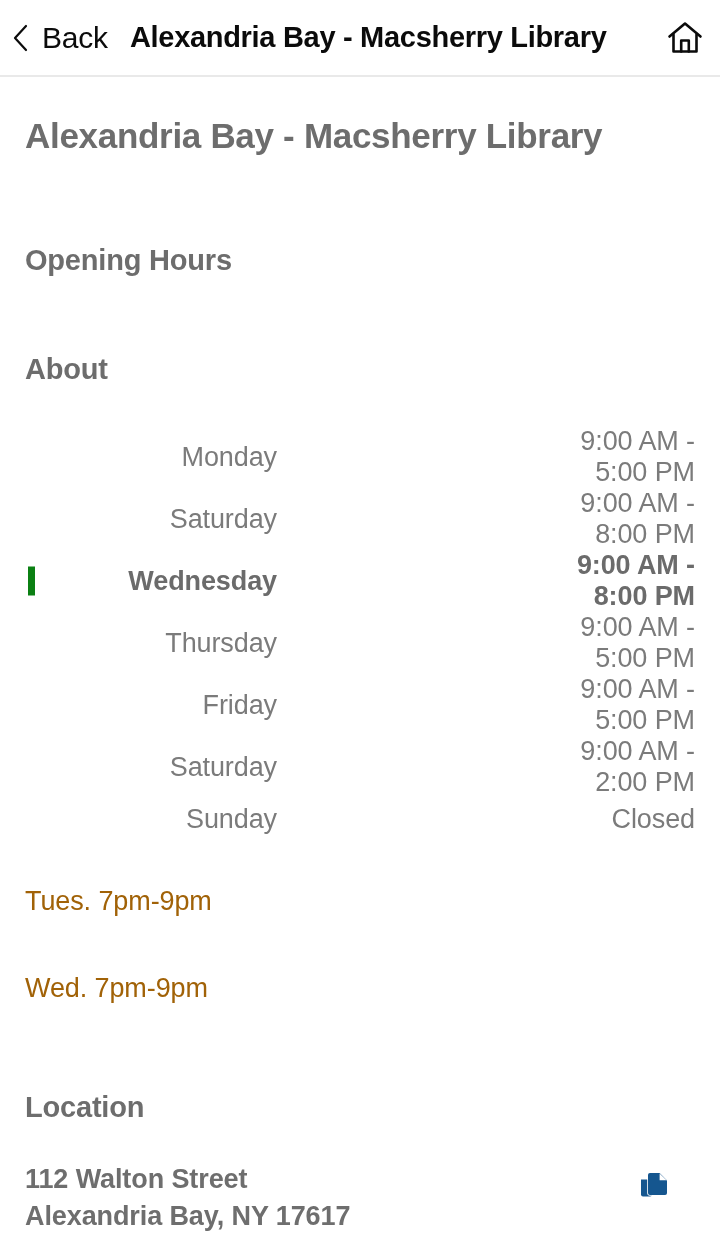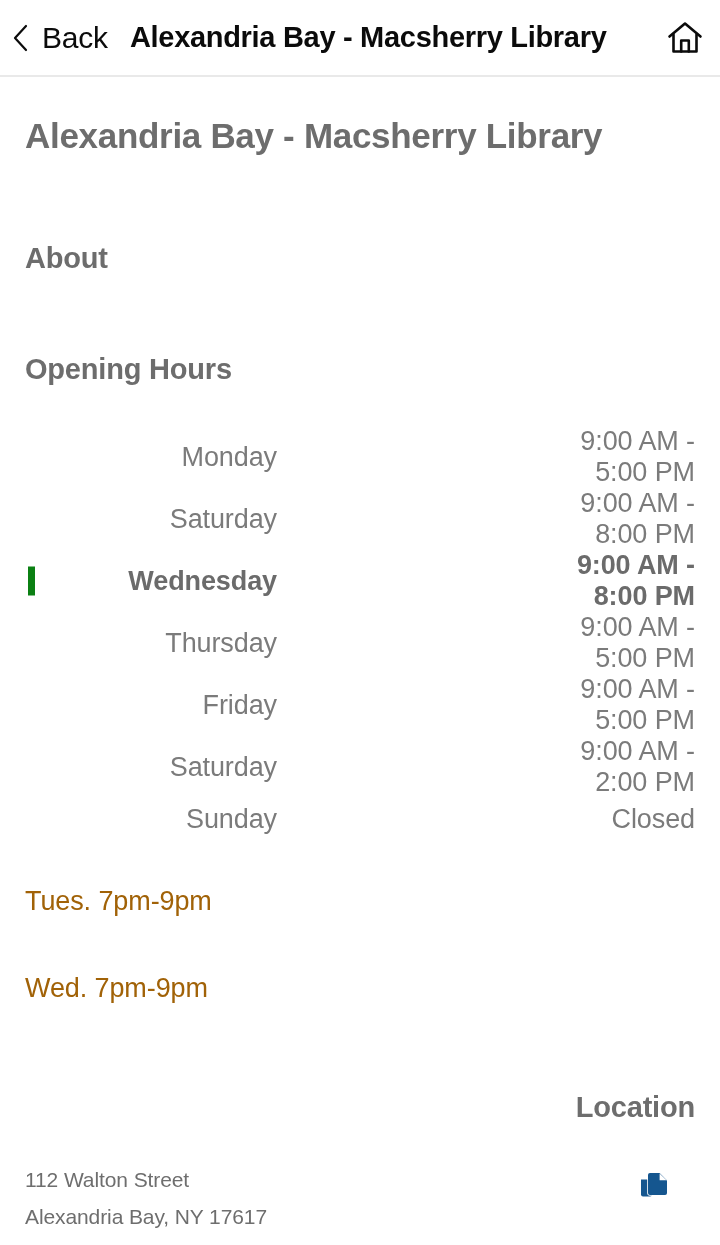--- a/index.html
+++ b/index.html
@@ -98,21 +98,21 @@
 
   .section-heading {
     font-size: 29px;
     font-weight: 700;
     color: #6d6d6d;
     letter-spacing: -0.2px;
   }
 
   #about-heading { margin-top: 76px; }
   #hours-heading { margin-top: 78px; }
-  #location-heading { margin-top: 87px; text-align: right; }
+  #location-heading { margin-top: 87px; }
 
   
   .hours-table {
     margin-top: 40px;
     width: 100%;
     border-collapse: collapse;
   }
 
   .hours-row { height: 43px; text-align: right; }
 
@@ -157,24 +157,24 @@
 
   
   .address-block {
     margin-top: 37px;
     display: flex;
     align-items: flex-start;
     justify-content: space-between;
   }
 
   .address-lines {
-    font-size: 21px;
+    font-size: 27px;
     line-height: 37px;
     color: #6e6e6e;
-    font-weight: 400;
+    font-weight: 700;
     letter-spacing: -0.1px;
   }
 
   .copy-btn {
     margin-top: 8px;
     margin-right: 24px;
     width: 34px;
     height: 34px;
     cursor: pointer;
     flex: 0 0 auto;
@@ -207,23 +207,23 @@
           <path d="M16.2 33.5 V22.5 H23.8 V33.5" stroke="#0b0b0b" stroke-width="2.6" stroke-linecap="round" stroke-linejoin="round"></path>
         </svg>
       </span>
     </div>
   </div>
 
   <div class="content">
 
     <h1 class="page-title">Alexandria Bay - Macsherry Library</h1>
 
+    <h2 class="section-heading" id="hours-heading">Opening Hours</h2>
+
     <h2 class="section-heading" id="about-heading">About</h2>
-
-    <h2 class="section-heading" id="hours-heading">Opening Hours</h2>
 
     <table class="hours-table">
       <tbody id="hours-body">
 
       <tr class="hours-row">
             <td class="col-day"><span>Monday</span></td>
             <td class="col-time">9:00 AM - 5:00 PM</td>
           </tr>
           <tr class="hours-row">
             <td class="col-day"><span>Saturday</span></td>

